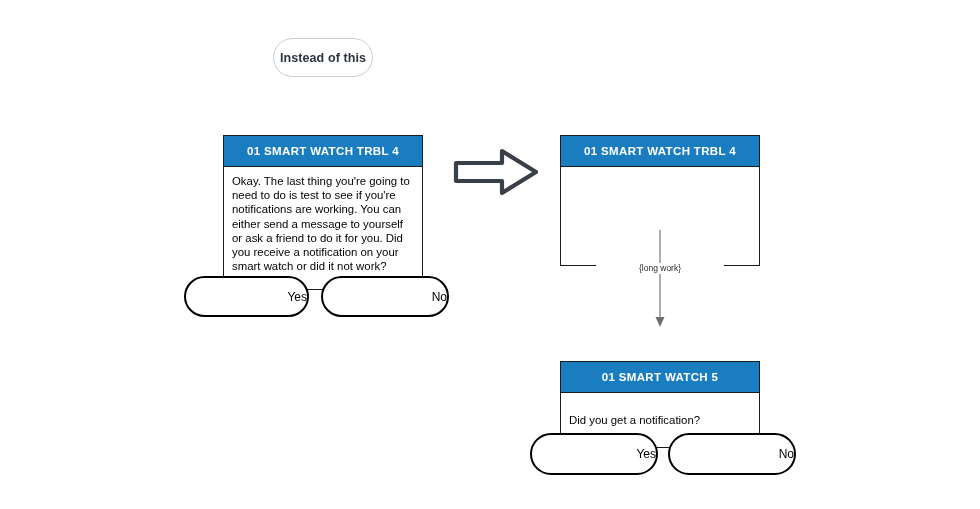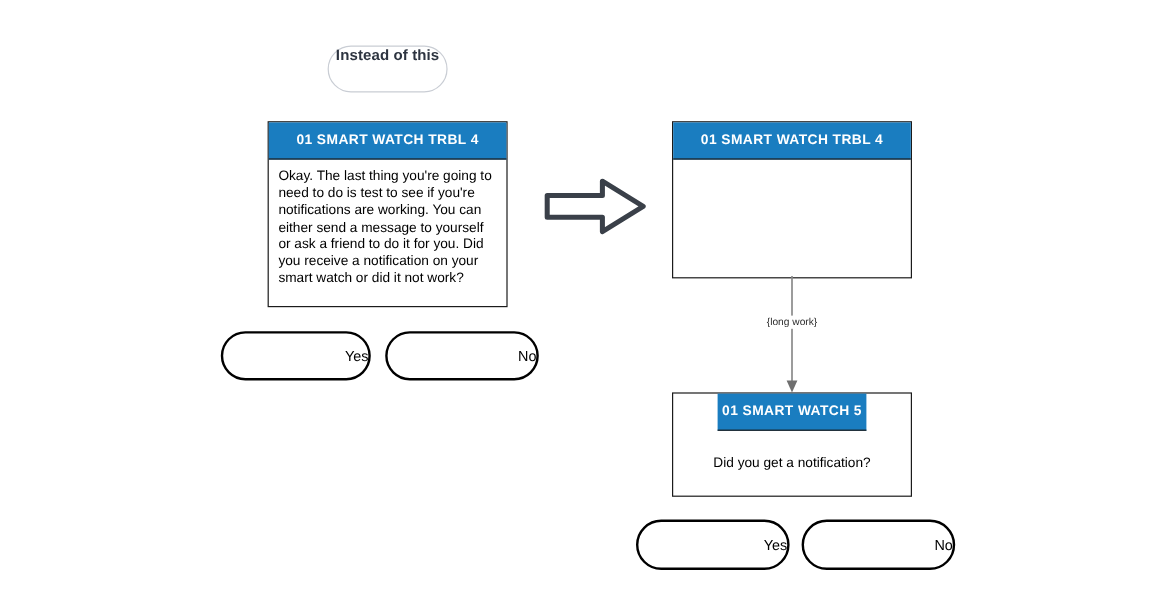--- a/index.html
+++ b/index.html
@@ -21,38 +21,39 @@
   }
 
   
   .pill-label {
     position: absolute;
     box-sizing: border-box;
     border: 1.5px solid #c9cdd4;
     border-radius: 24px;
     background: #ffffff;
     display: flex;
-    align-items: flex-start;
+    align-items: center;
     justify-content: center;
     color: #2d3440;
     font-size: 12.5px;
     font-weight: bold;
     letter-spacing: 0.1px;
   }
   #pill-instead { left: 273px; top: 38px; width: 100px; height: 39px; }
   #pill-try     { left: 609px; top: 38px; width: 102px; height: 39px; }
 
   
   .card {
     position: absolute;
     box-sizing: border-box;
     border: 1.6px solid #1b1b1b;
     background: #ffffff;
     display: flex;
     flex-direction: column;
+    margin-top: 34px;
   }
   .card-header {
     background: #1a7dc0;
     color: #ffffff;
     font-size: 11.5px;
     font-weight: bold;
     letter-spacing: 0.35px;
     text-align: center;
     padding: 9px 4px 9px;
     border-bottom: 1.6px solid #1b1b1b;
@@ -66,21 +67,21 @@
     padding: 7px 8px 7px 8px;
     white-space: pre-wrap;
   }
   .card-body.centered {
     display: flex;
     align-items: center;
   }
 
   #card-left      { left: 223px; top: 101px; width: 200px; height: 155px; }
   #card-right-top { left: 560px; top: 101px; width: 200px; height: 131px; }
-  #card-right-bot { left: 560px; top: 327px; width: 200px; height: 87px; align-items: center; }
+  #card-right-bot { left: 560px; top: 327px; width: 200px; height: 87px; }
 
   #card-right-top .card-body { padding-top: 0; padding-bottom: 0; }
   #card-right-bot .card-body { padding-top: 0; padding-bottom: 0; }
 
   
   .reply-pill {
     position: absolute;
     box-sizing: border-box;
     border: 2.2px solid #000000;
     border-radius: 28px;

